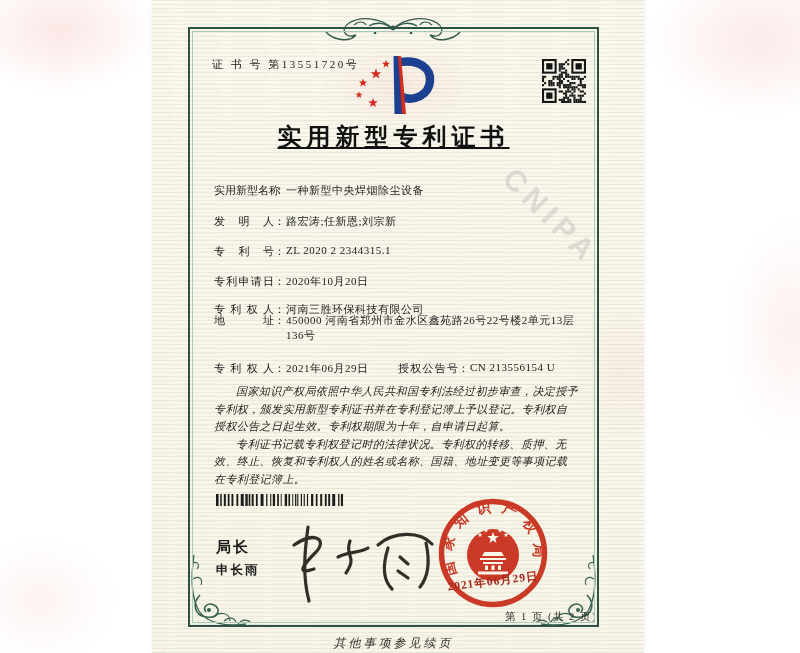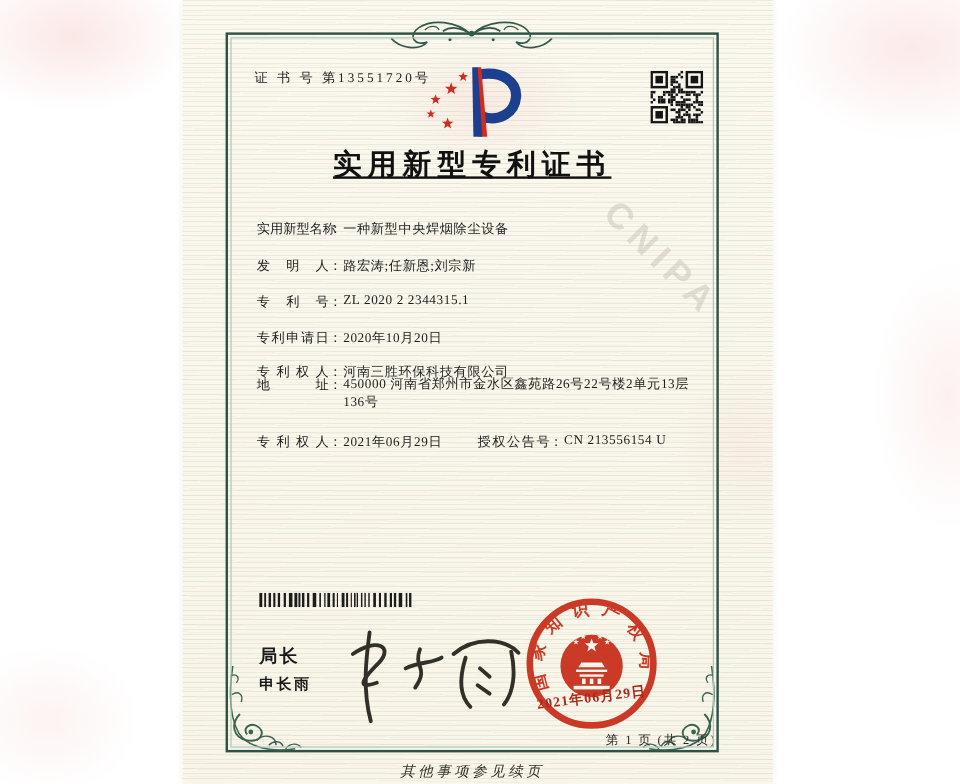--- a/index.html
+++ b/index.html
@@ -276,20 +276,24 @@
       <span class="flabel">专利权人</span><span class="fcolon">：</span><span class="fvalue">河南三胜环保科技有限公司</span>
     </div>
     <div class="field-row" style="top:284px">
       <span class="flabel">地址</span><span class="fcolon">：</span><span class="fvalue wrap">450000 河南省郑州市金水区鑫苑路26号22号楼2单元13层136号</span>
     </div>
     <div class="field-row" style="top:332px">
       <span class="flabel">专利权人</span><span class="fcolon">：</span><span class="fvalue">2021年06月29日</span>
       <span class="grant2"><span class="flabel">授权公告号</span><span class="fcolon">：</span><span class="fvalue">CN 213556154 U</span></span>
     </div>
 
+    <div class="body-text">
+      <p>国家知识产权局依照中华人民共和国专利法经过初步审查，决定授予专利权，颁发实用新型专利证书并在专利登记簿上予以登记。专利权自授权公告之日起生效。专利权期限为十年，自申请日起算。</p>
+      <p>专利证书记载专利权登记时的法律状况。专利权的转移、质押、无效、终止、恢复和专利权人的姓名或名称、国籍、地址变更等事项记载在专利登记簿上。</p>
+    </div>
 
     <svg class="barcode" viewBox="0 0 127 12" id="barcode">
         <g fill="#1c1c1c">
           <rect x="0.00" y="0" width="2.57" height="12"></rect>
           <rect x="4.20" y="0" width="1.54" height="12"></rect>
           <rect x="7.81" y="0" width="2.05" height="12"></rect>
           <rect x="11.72" y="0" width="1.79" height="12"></rect>
           <rect x="15.48" y="0" width="1.92" height="12"></rect>
           <rect x="20.42" y="0" width="1.86" height="12"></rect>
           <rect x="24.76" y="0" width="2.94" height="12"></rect>

